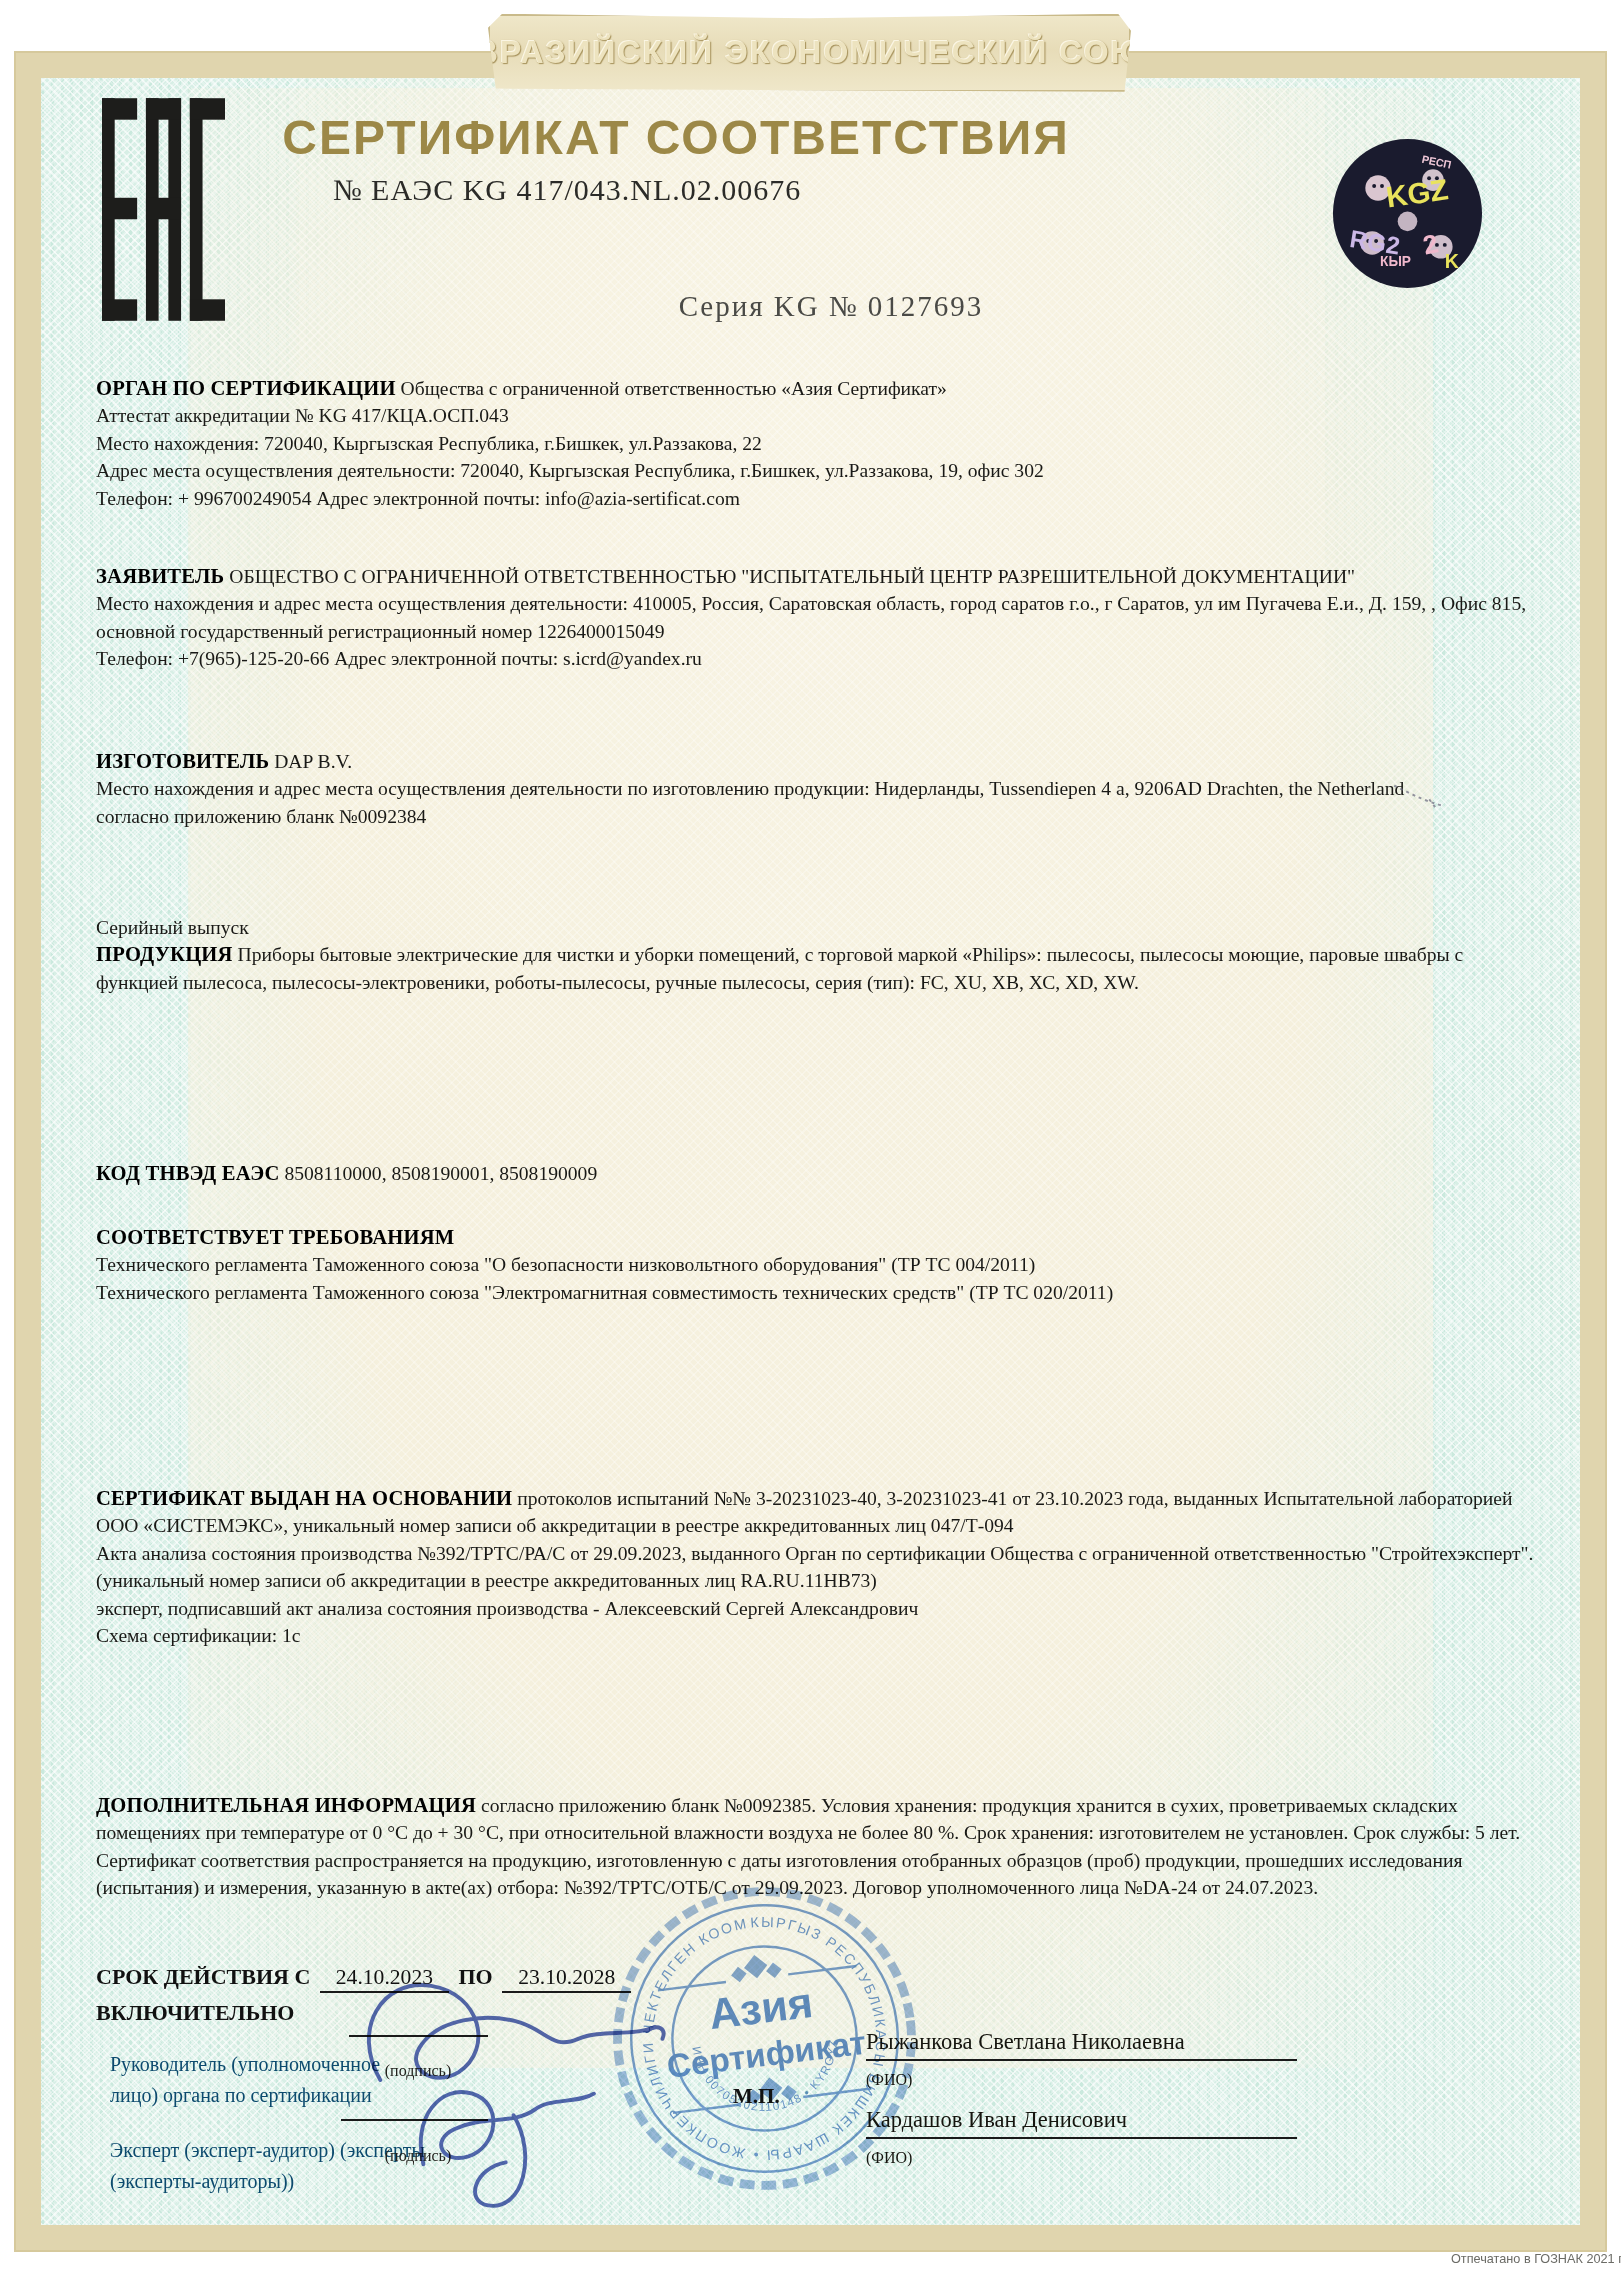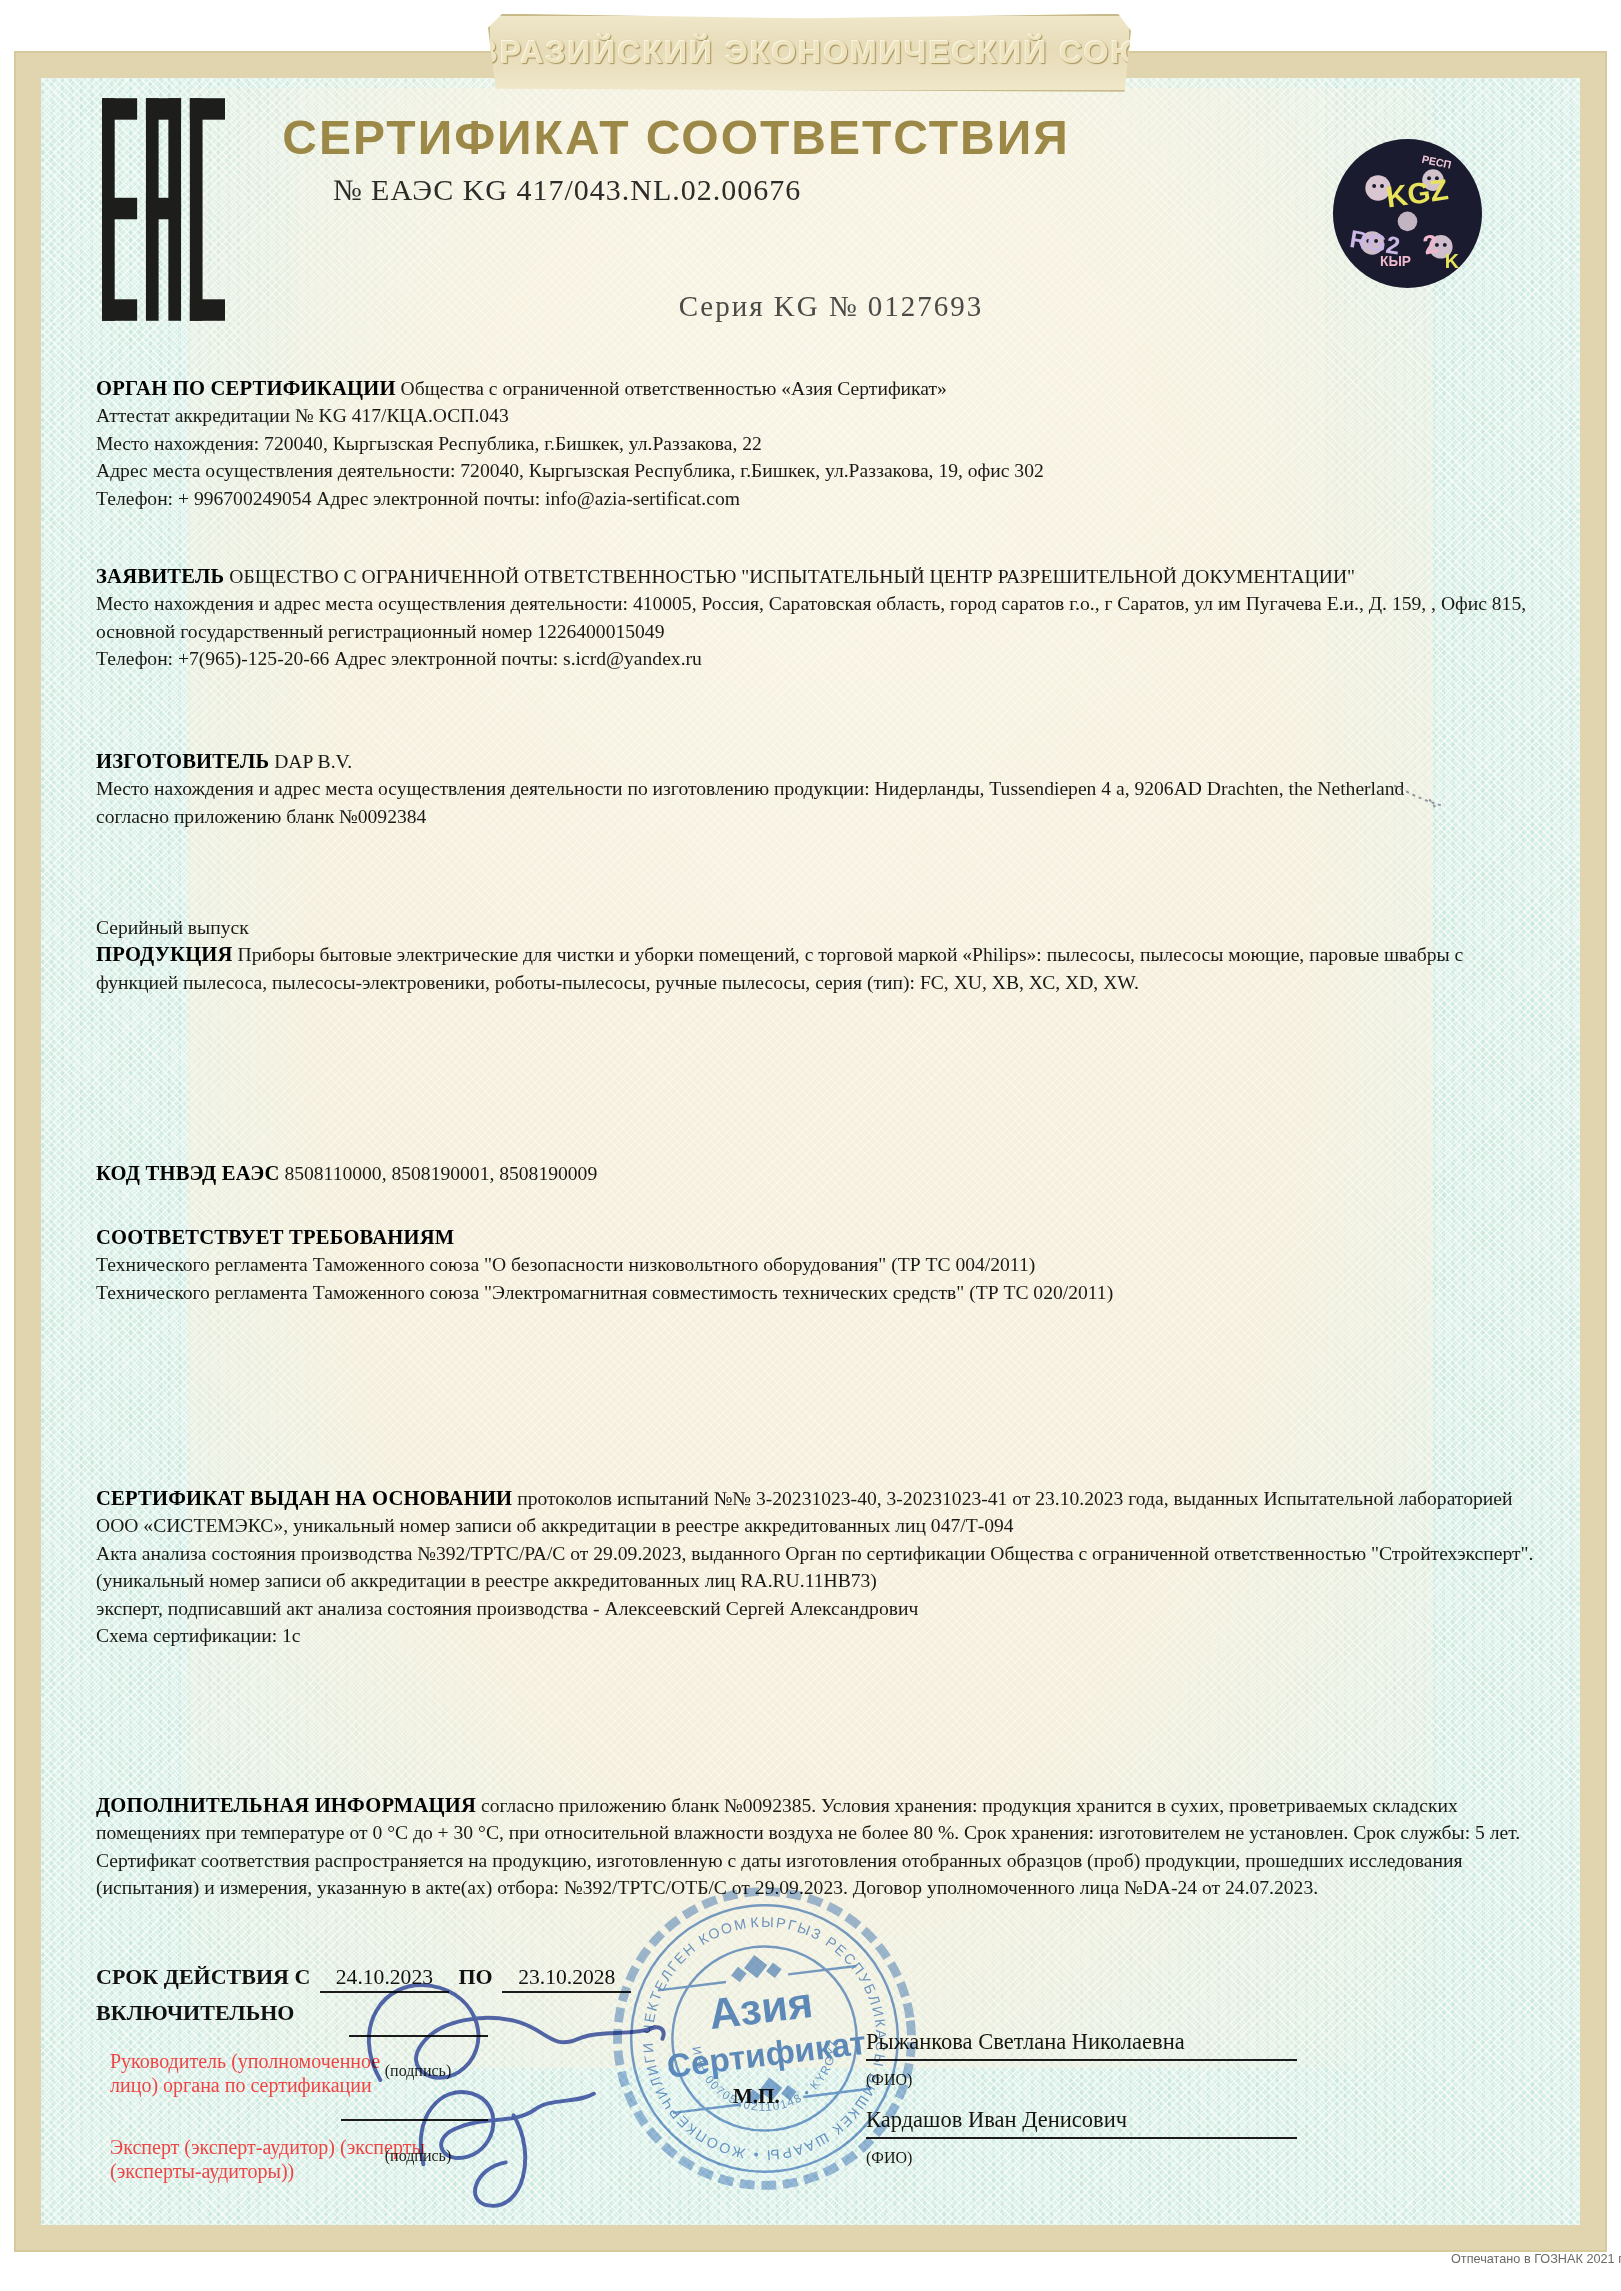--- a/index.html
+++ b/index.html
@@ -54,21 +54,21 @@
   .sec p{margin:0;font-size:19.6px;line-height:27.4px;}
   .sec b{font-size:20.6px;letter-spacing:0.2px;color:#000;}
 
   
   .validity{position:absolute;left:96px;top:1964px;z-index:4;font-size:21.6px;color:#111;}
   .validity b{font-size:22px;}
   .dateline{display:inline-block;border-bottom:2.5px solid #1a1a1a;text-align:center;
     padding:0 15.7px 1px 15.7px;margin:0 9.8px;font-size:21.6px;}
   .incl{position:absolute;left:96px;top:2000px;z-index:4;font-size:22px;font-weight:bold;color:#111;}
 
-  .rolelabel{position:absolute;z-index:4;font-size:20px;line-height:24px;color:#ef4444;}
+  .rolelabel{position:absolute;z-index:4;font-size:20px;line-height:31px;color:#0c4a6e;}
   .signline{position:absolute;z-index:4;border-bottom:2.5px solid #1a1a1a;}
   .smallcap{position:absolute;z-index:4;font-size:16px;color:#23231e;text-align:center;}
   .fiocol{position:absolute;z-index:4;width:431px;color:#15150f;}
   .fiocol .nm{font-size:22.5px;line-height:29px;border-bottom:2.5px solid #1a1a1a;padding-bottom:2.9px;}
   .fiocol .cp{font-size:16px;margin-top:10px;}
   .mp{position:absolute;left:733px;top:2084px;z-index:7;font-size:21px;font-weight:bold;color:#111;}
 
   
   .stamp{position:absolute;left:596px;top:1870px;z-index:6;mix-blend-mode:multiply;
          transform:rotate(-7deg);opacity:.92;}

